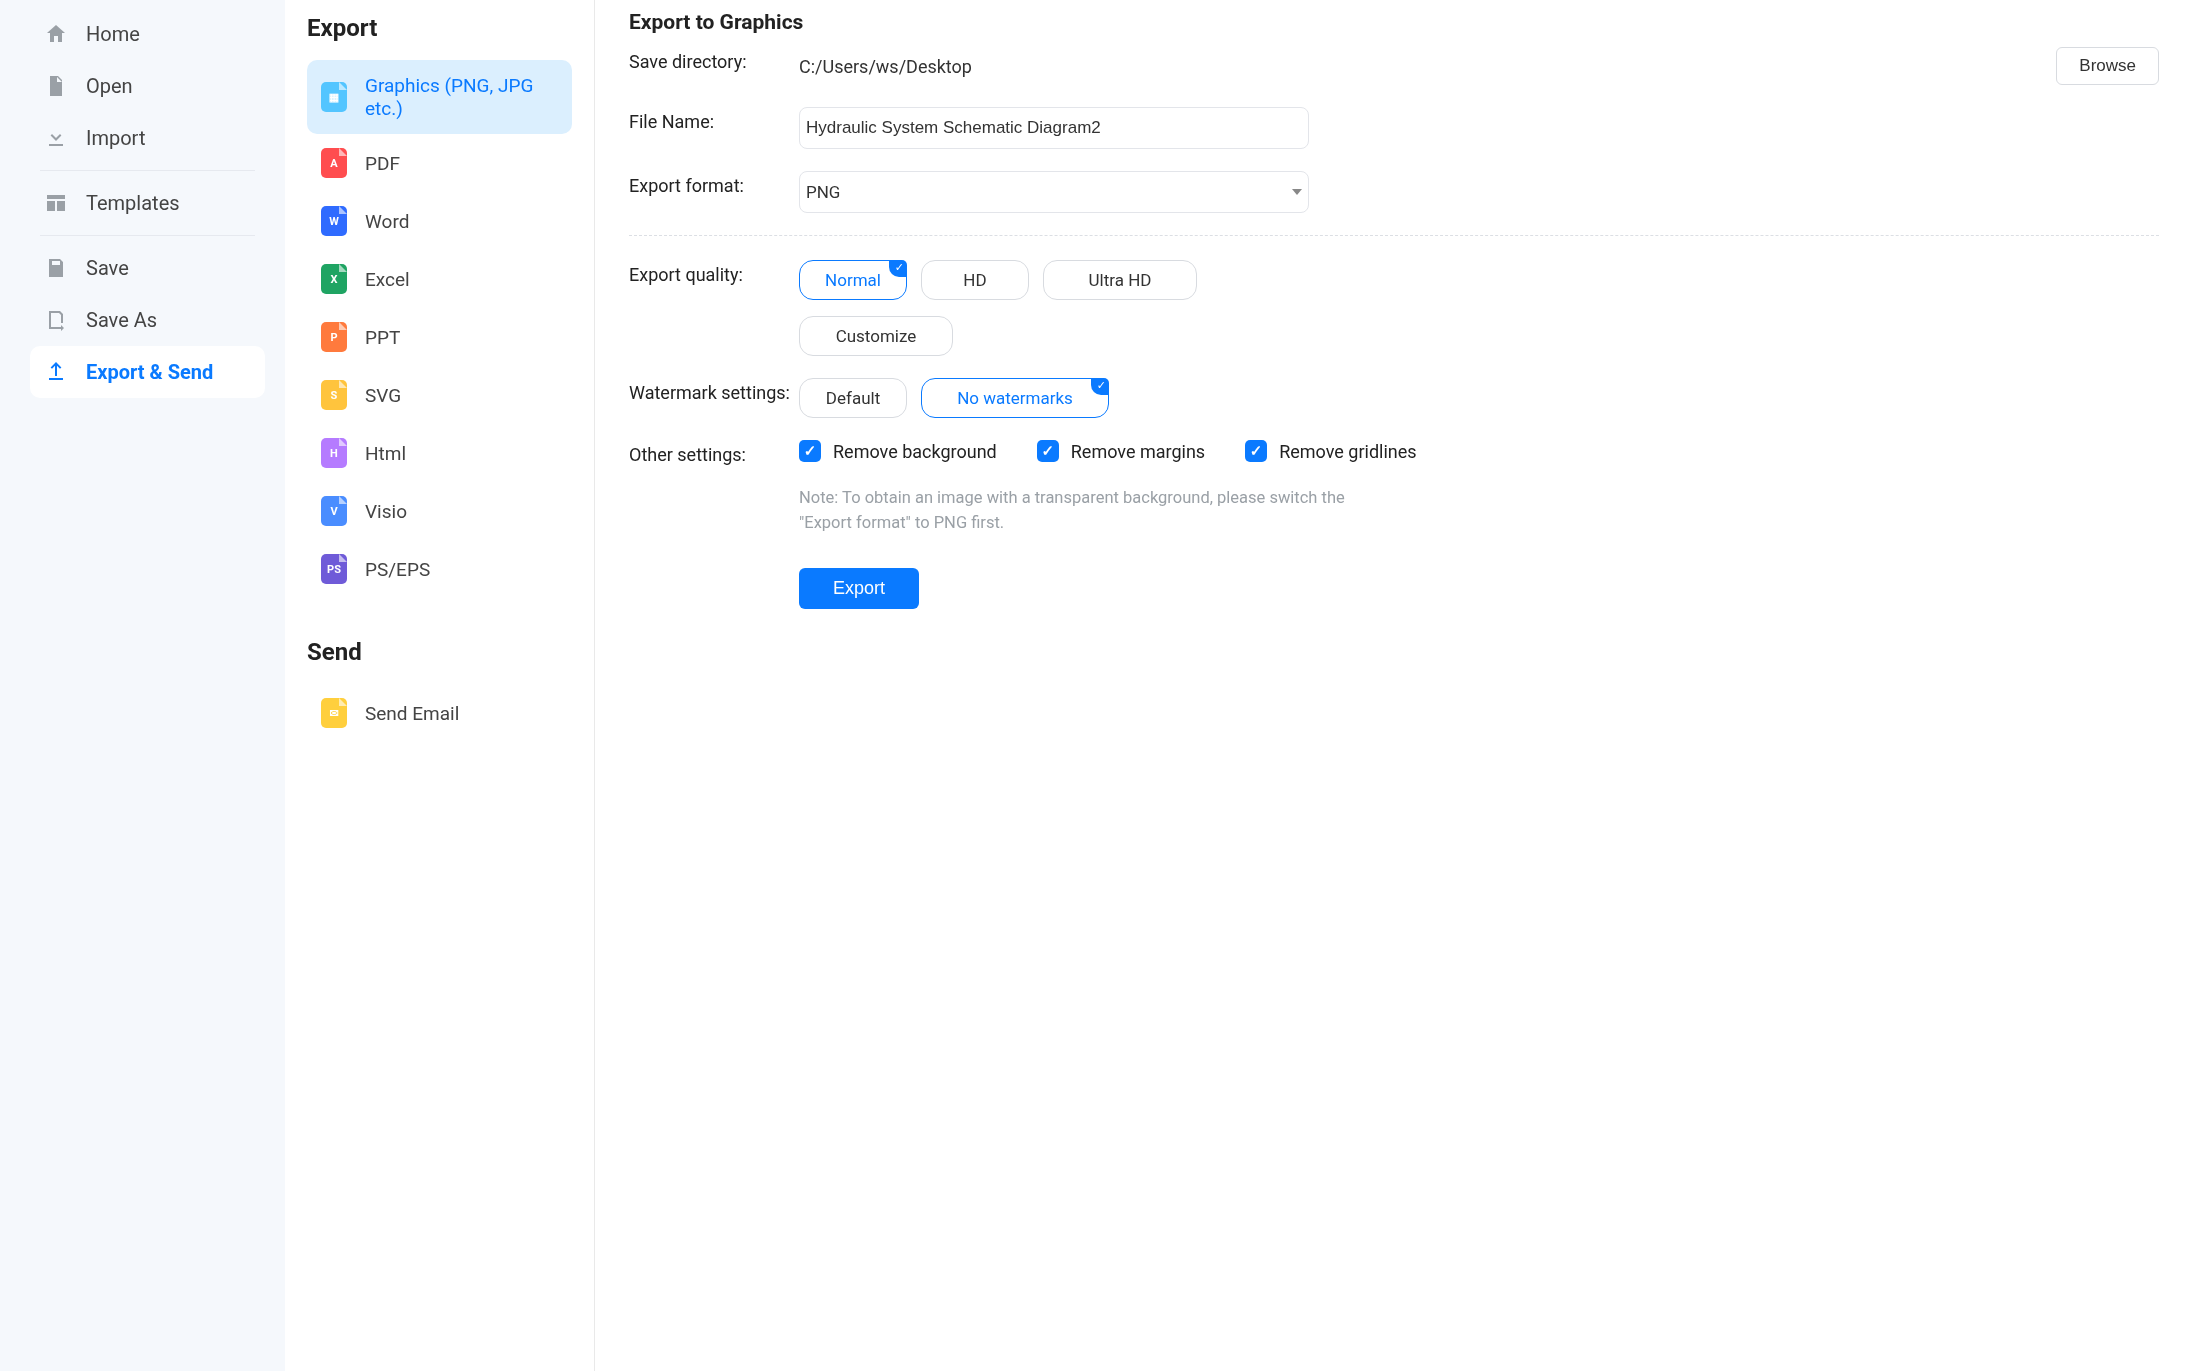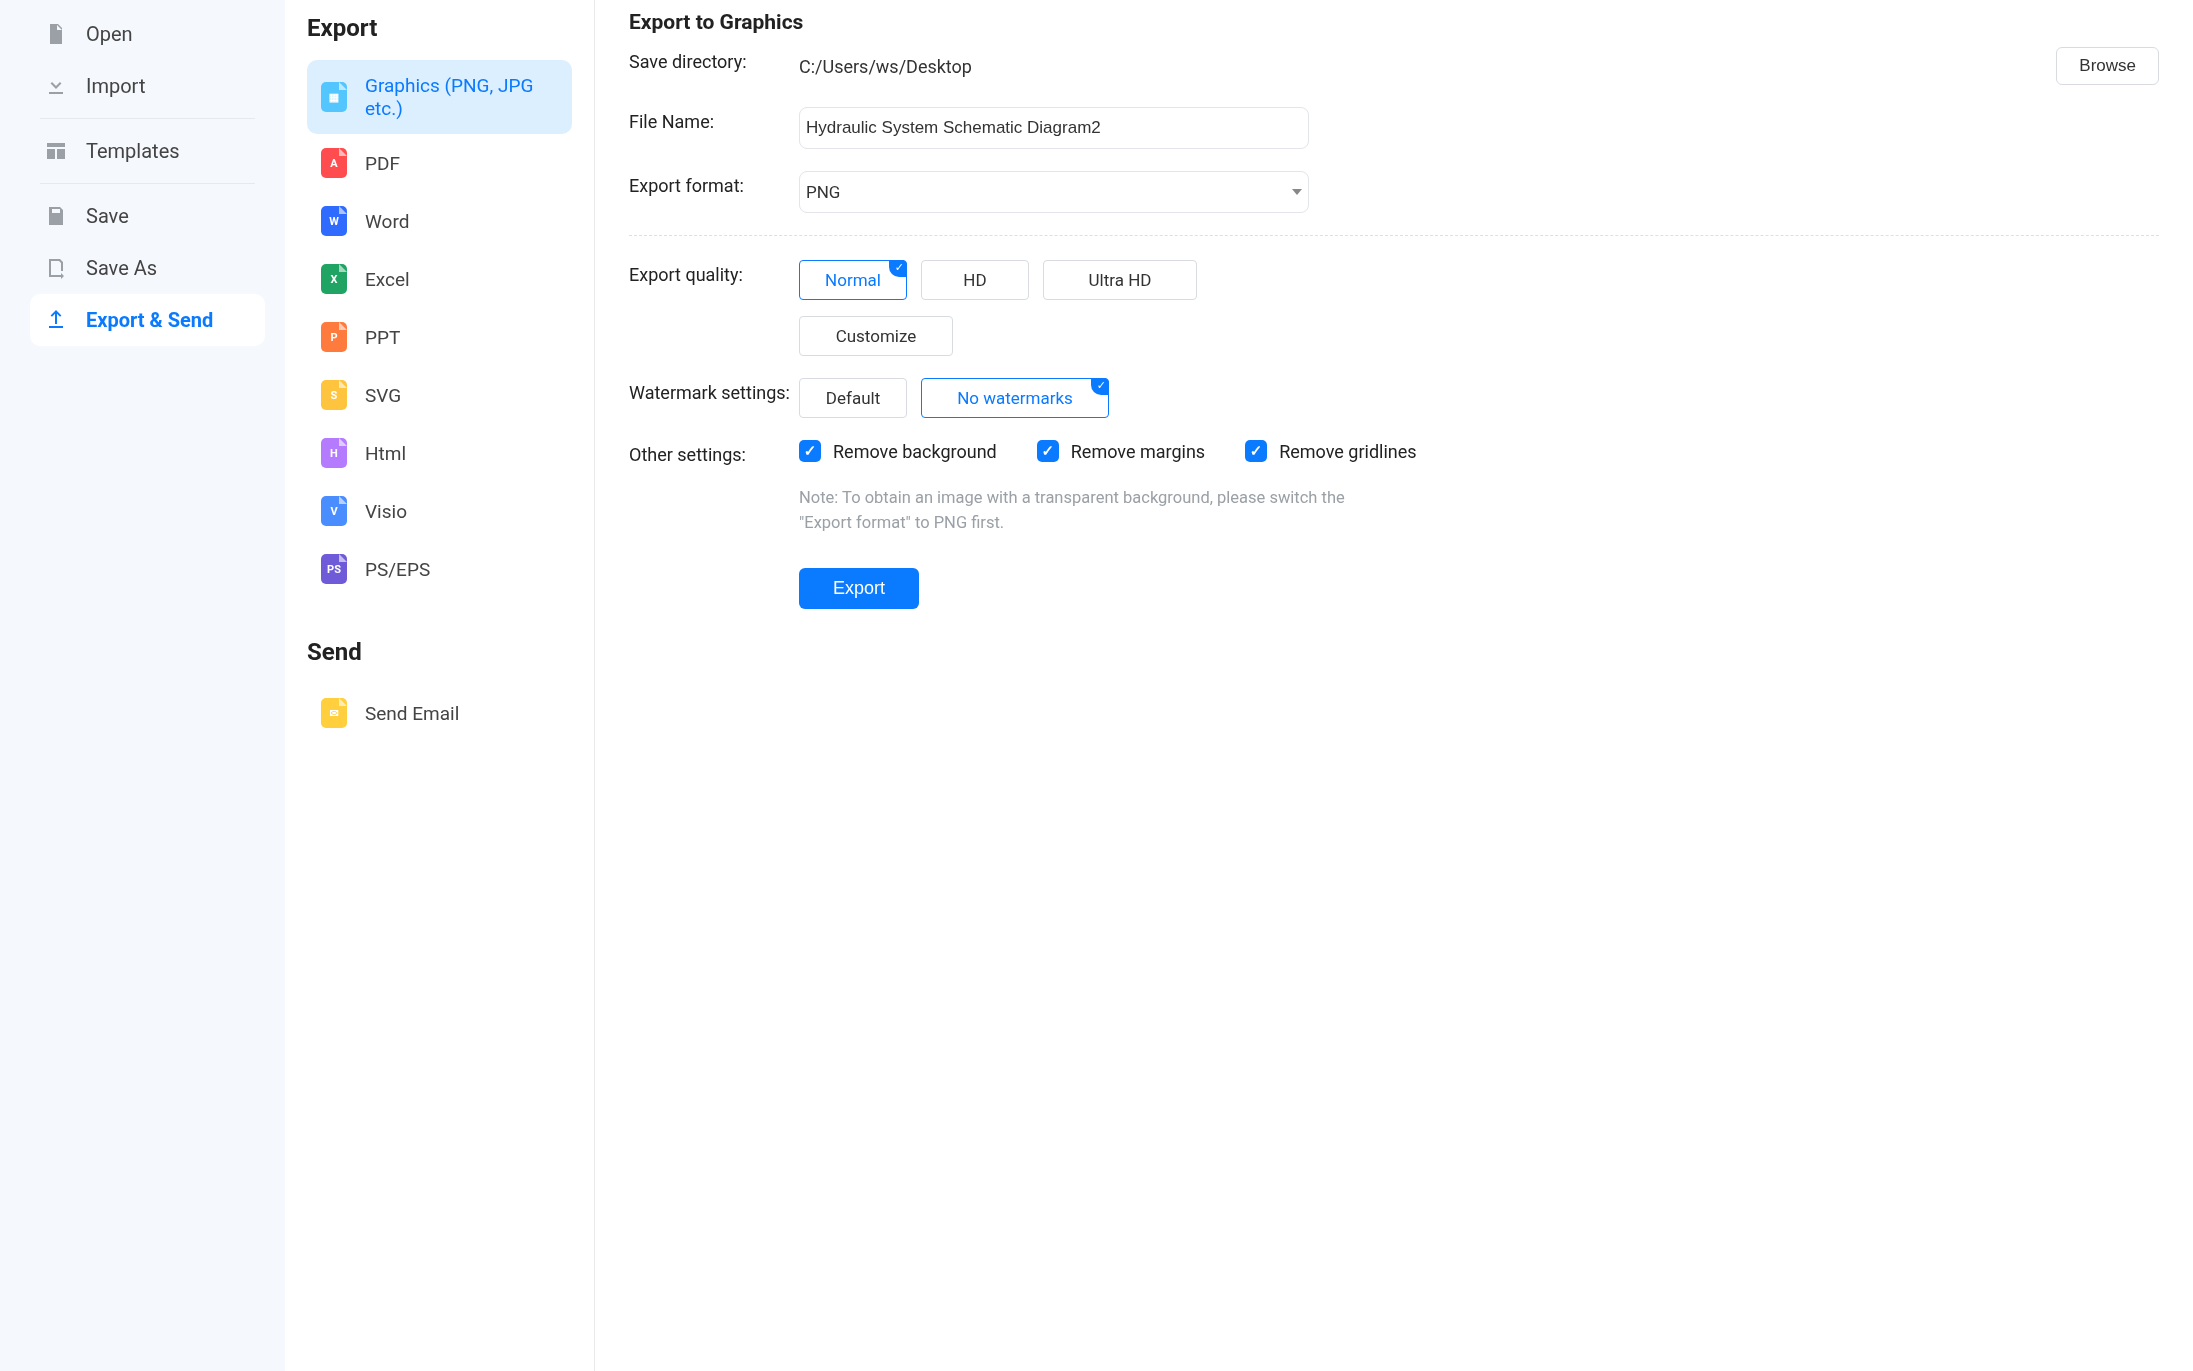--- a/index.html
+++ b/index.html
@@ -177,21 +177,21 @@
   }
   .dashed-hr {
     border:none;
     border-top: 1.5px dashed #dcdfe4;
     margin: 6px 0 24px 0;
   }
   .pill-group { display:flex; gap:14px; flex-wrap:wrap; }
   .pill {
     border:1px solid #d8dbe0;
     background:#fff;
-    border-radius:4px;
+    border-radius:14px;
     text-align:center;
     font-size:17px;
     cursor:pointer;
     position:relative;
     color:#333;
     display:flex;
     align-items:center;
     justify-content:center;
     height:40px;
   }
@@ -254,20 +254,26 @@
     padding:10px 34px;
     font-size:18px;
     cursor:pointer;
     margin-top:18px;
   }
 </style>
 </head>
 <body>
 
 <nav class="sidebar">
+  <div class="sidebar-item">
+    <svg class="sb-icon" viewBox="0 0 24 24">
+        <path d="M12 3l9 8h-3v9h-4v-6H10v6H6v-9H3z"></path>
+      </svg>
+    <span>Home</span>
+  </div>
   <div class="sidebar-item">
     <svg class="sb-icon" viewBox="0 0 24 24">
         <path d="M6 2h8l4 4v16H6z M13 3v5h5"></path>
       </svg>
     <span>Open</span>
   </div>
   <div class="sidebar-item">
     <svg class="sb-icon" viewBox="0 0 24 24">
         <path d="M5 20h14v-2H5v2zM12 2v10l4-4 1.4 1.4L12 15 6.6 9.4 8 8l4 4V2h0z"></path>
       </svg>

